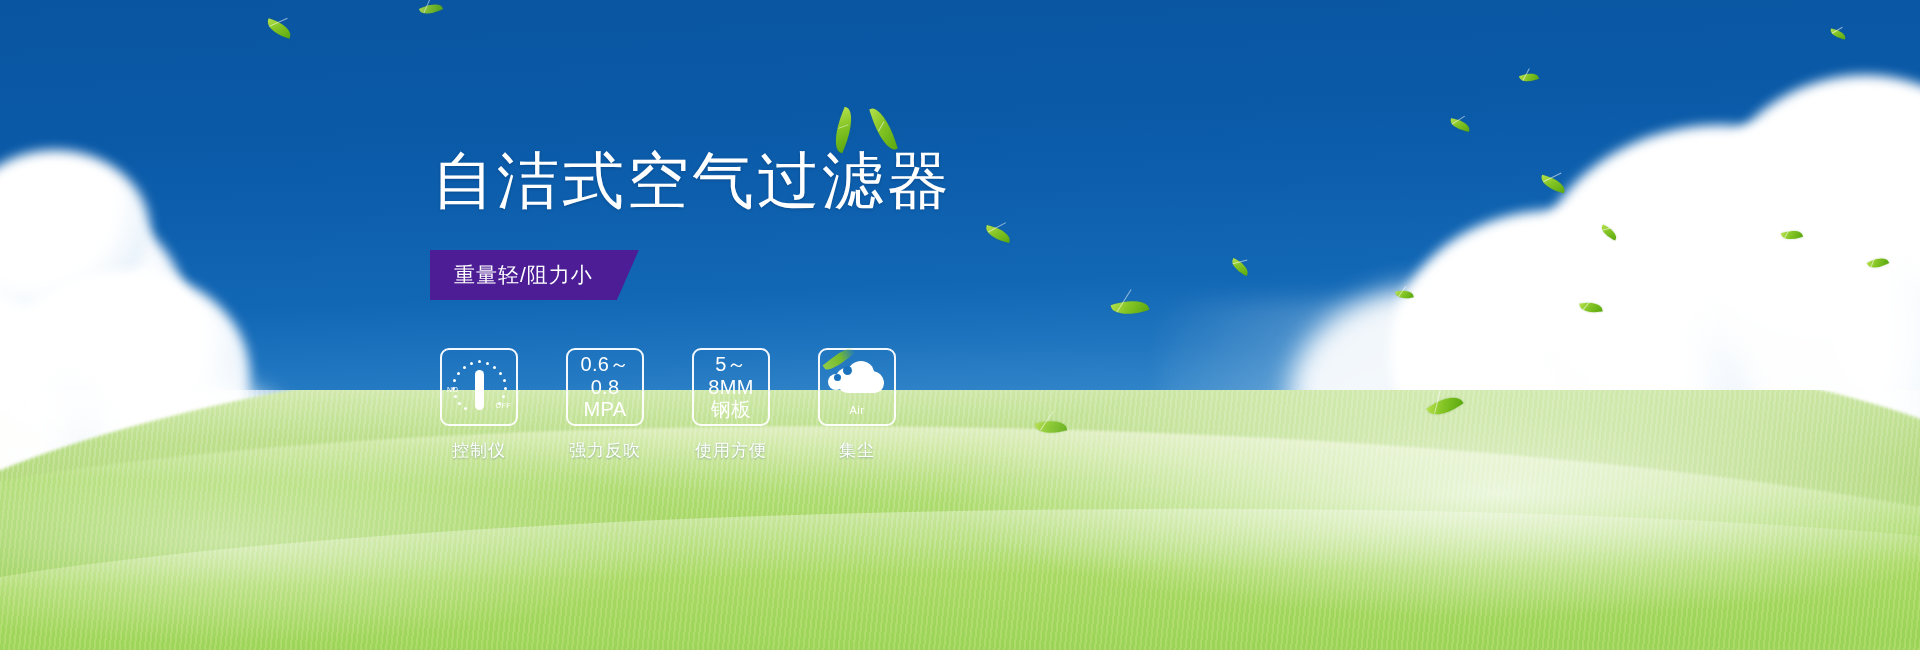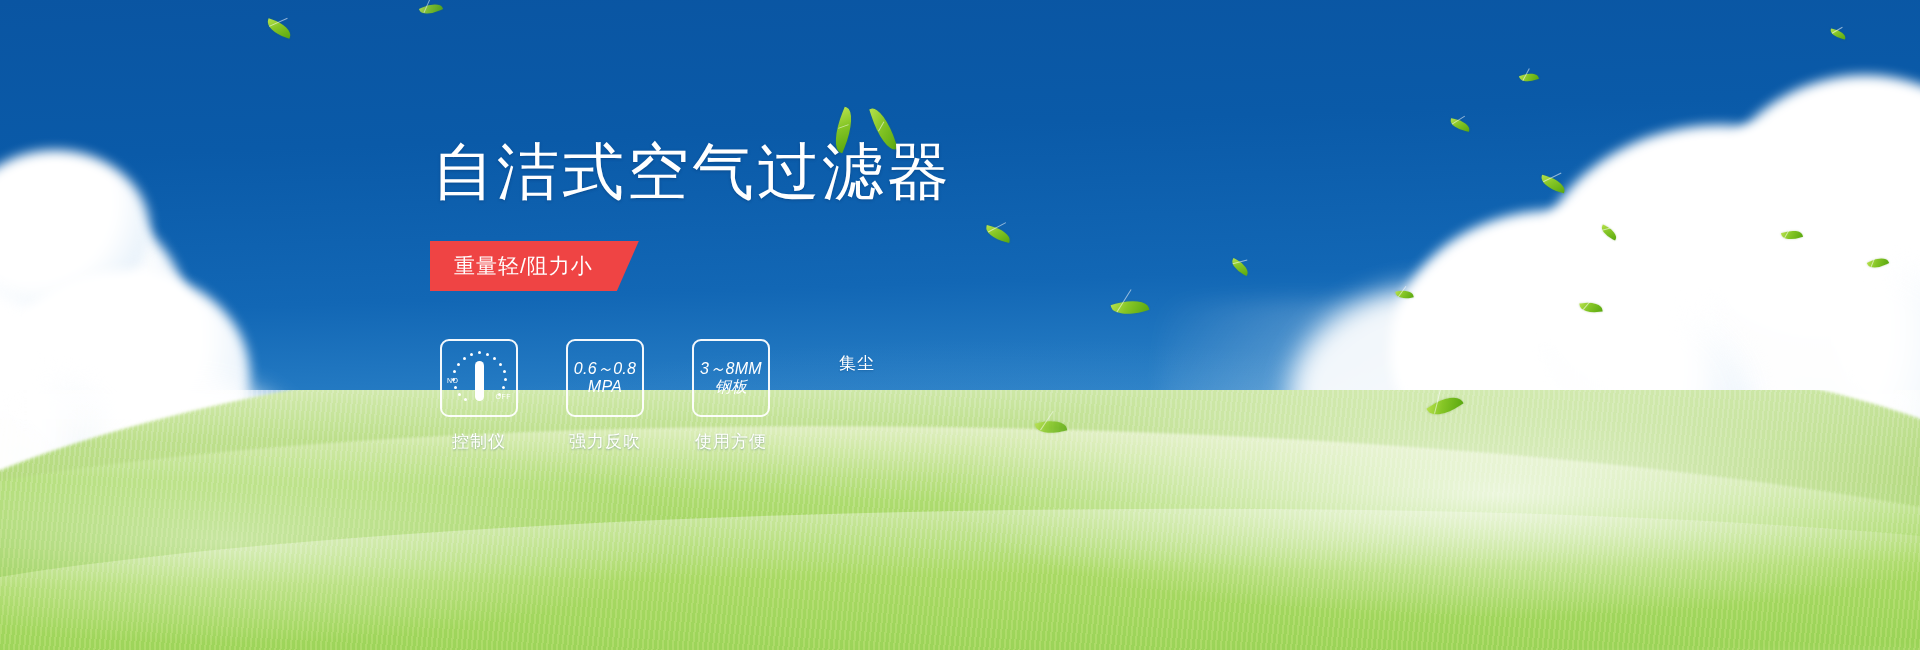--- a/index.html
+++ b/index.html
@@ -131,55 +131,55 @@
     background:linear-gradient(135deg, #b6e14b 0%, #86c626 42%, #5aa80f 100%);
     border-radius:0 86% 0 86%;
     box-shadow:0 0 2px rgba(70,130,20,.35);
   }
   .leaf::after {
     content:""; position:absolute; left:12%; top:50%; width:76%; height:1px;
     background:rgba(255,255,255,.55); transform:rotate(-42deg); transform-origin:left center;
   }
 
   
-  .content { position:absolute; left:0; top:7px; width:1920px; height:542px; }
+  .content { position:absolute; left:0; top:16px; width:1920px; height:542px; }
 
   .title {
     position:absolute; left:432px; top:134px;
     font-size:62px; line-height:1; letter-spacing:3px;
     color:#ffffff; font-weight:400; white-space:nowrap;
     text-shadow:0 1px 3px rgba(0,40,90,.35);
   }
 
   .tags { position:absolute; left:430px; top:234px; display:flex; height:50px; }
   .tag {
     height:50px; display:flex; align-items:center; white-space:nowrap;
     font-size:21px; letter-spacing:1px;
   }
   .tag-dark {
-    background:#ef4444; color:#ffffff;
+    background:#4c1d95; color:#ffffff;
     padding:0 26px 0 24px; margin-right:-22px;
     clip-path:polygon(0 0, 100% 0, calc(100% - 22px) 100%, 0 100%);
     padding-right:46px;
   }
   .tag-light {
     background:#ffffff; color:#1167b8;
     padding:0 24px 0 40px;
     clip-path:polygon(22px 0, 100% 0, 100% 100%, 0 100%);
   }
 
   .icons { position:absolute; left:440px; top:332px; display:flex; gap:48px; }
   .icon-col { width:78px; display:flex; flex-direction:column; align-items:center; }
   .icon-box {
     width:78px; height:78px; border:2px solid rgba(255,255,255,.95);
     border-radius:9px; display:flex; flex-direction:column;
     align-items:center; justify-content:center; position:relative;
   }
   .icon-text {
-    color:#fff; font-size:16px; line-height:1.14; text-align:center; letter-spacing:.3px;font-style:italic;
+    color:#fff; font-size:20px; line-height:1.14; text-align:center; letter-spacing:.3px;
   }
   .icon-caption {
     margin-top:13px; color:#ffffff; font-size:17px; letter-spacing:1px; white-space:nowrap;
     text-shadow:0 1px 2px rgba(0,50,100,.3);
   }
 
   
   .gauge { position:relative; width:62px; height:58px; }
   .gauge .dot { position:absolute; width:3.4px; height:3.4px; border-radius:50%; background:#fff; }
   .gauge .needle {
@@ -345,25 +345,37 @@
         <div class="icon-box">
           <div class="icon-text">0.6～0.8</div>
           <div class="icon-text">MPA</div>
         </div>
         <div class="icon-caption">强力反吹</div>
       </div>
 
 
       <div class="icon-col">
         <div class="icon-box">
-          <div class="icon-text">3～8MM</div>
+          <div class="icon-text">5～8MM</div>
           <div class="icon-text">钢板</div>
         </div>
         <div class="icon-caption">使用方便</div>
       </div>
 
       <div class="icon-col">
+        <div class="icon-box">
+          <div class="aircloud">
+            <div class="streak"></div>
+            <div class="b3"></div>
+              <div class="b2"></div>
+              <div class="b1"></div>
+              <div class="body"></div>
+            <div class="notch"></div>
+              <div class="notch2"></div>
+          </div>
+          <div class="air-label">Air</div>
+        </div>
         <div class="icon-caption">集尘</div>
       </div>
 
     </div>
   </div>
 </div>
 
 </body></html>

